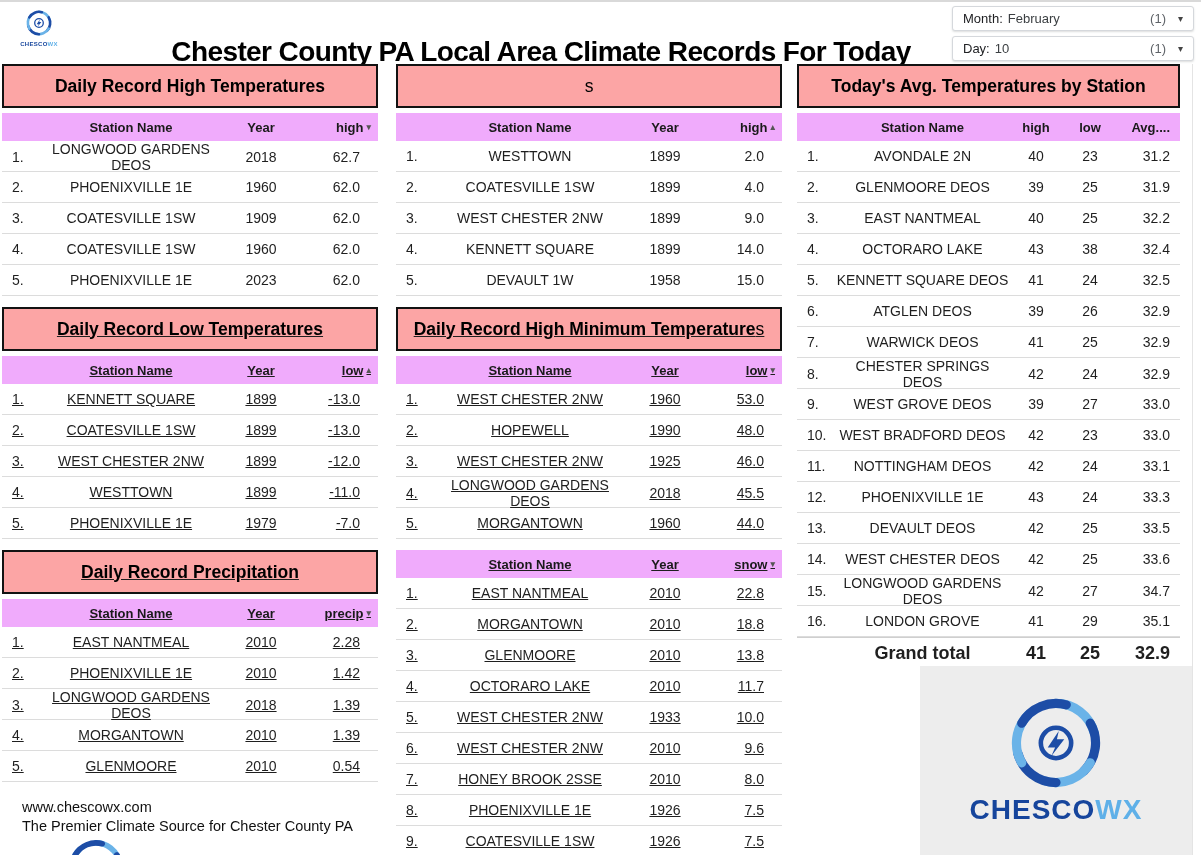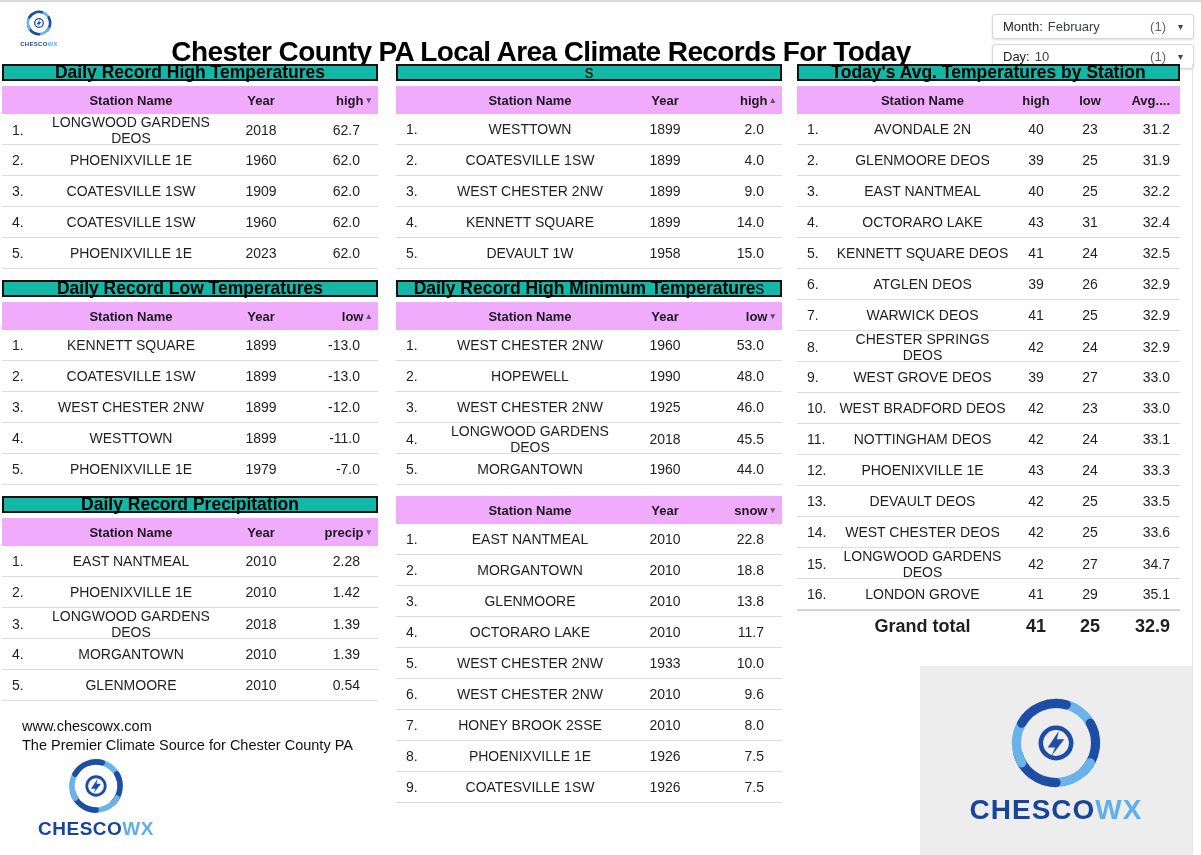--- a/index.html
+++ b/index.html
@@ -10,40 +10,40 @@
     border-top: 2px solid #d9d9d9;
   }
   
   .page-title {
     position: absolute; top: 26px; left: 0; width: 1066px; margin: 8px;
     text-align: center; font-size: 28px; font-weight: 700; letter-spacing: -0.6px; color: #000;
   }
   .brand-mini { position: absolute; left: 16px; top: 8px; width: 46px; text-align: center; }
   .brand-mini svg { width: 26px; height: 26px; }
   .brand-mini .brand-text { font-size: 6px; font-weight: 800; letter-spacing: .3px; margin-top: 1px; }
-  .filters { position: absolute; right: 7px; top: 12px; width: 202px; }
+  .filters { position: absolute; right: 7px; top: 4px; width: 242px; }
   .filter {
     height: 25px; border: 1px solid #d5d8dc; border-radius: 3px; background: #fff;
     box-shadow: 0 1px 2px rgba(60,64,67,.18);
     display: flex; align-items: center; padding: 0 10px; font-size: 13px;
     margin-bottom: 5px; cursor: pointer;
   }
   .filter-label { color: #202124; margin-right: 5px; }
   .filter-value { color: #3c4043; flex: 1; text-align: left; }
   .filter-count { color: #5f6368; margin-right: 12px; }
   .filter-caret { color: #444; font-size: 10px; line-height: 1; }
   
   .col { position: absolute; top: 62px; }
   #col1 { left: 2px;   width: 376px; }
   #col2 { left: 396px; width: 386px; }
   #col3 { left: 797px; width: 396px; border-right: 1px solid #e4e4e4; padding-right: 12px; height: 792px; }
-  .card + .card { margin-top: 11px; }
+  .card + .card { margin-top: 11px; text-decoration: underline; }
   
   .tbox {
-    height: 17px; border: 2px solid #121212; background: #14b8a6;
+    height: 44px; border: 2px solid #121212; background: #fca5a5;
     display: flex; align-items: center; justify-content: center;
     font-size: 17.5px; font-weight: 700; white-space: nowrap; overflow: visible;
     margin-bottom: 5px; color: #000;
   }
   .tsuf { font-weight: 400; }
   .thead {
     height: 28px; background: #f0abfc; display: grid; align-items: center;
     font-size: 13px; font-weight: 700; color: #1a1a1a;
   }
   .trow { height: 31px; display: grid; align-items: center; font-size: 14px; border-bottom: 1px solid #dcdcdc; }
@@ -510,21 +510,21 @@
           <div class="c-st">EAST NANTMEAL</div>
           <div class="c-high">40</div>
           <div class="c-low">25</div>
           <div class="c-avg">32.2</div>
         </div>
 
         <div class="trow grid-avg">
           <div class="c-idx">4.</div>
           <div class="c-st">OCTORARO LAKE</div>
           <div class="c-high">43</div>
-          <div class="c-low">31</div>
+          <div class="c-low">38</div>
           <div class="c-avg">32.4</div>
         </div>
 
         <div class="trow grid-avg">
           <div class="c-idx">5.</div>
           <div class="c-st">KENNETT SQUARE DEOS</div>
           <div class="c-high">41</div>
           <div class="c-low">24</div>
           <div class="c-avg">32.5</div>
         </div>

